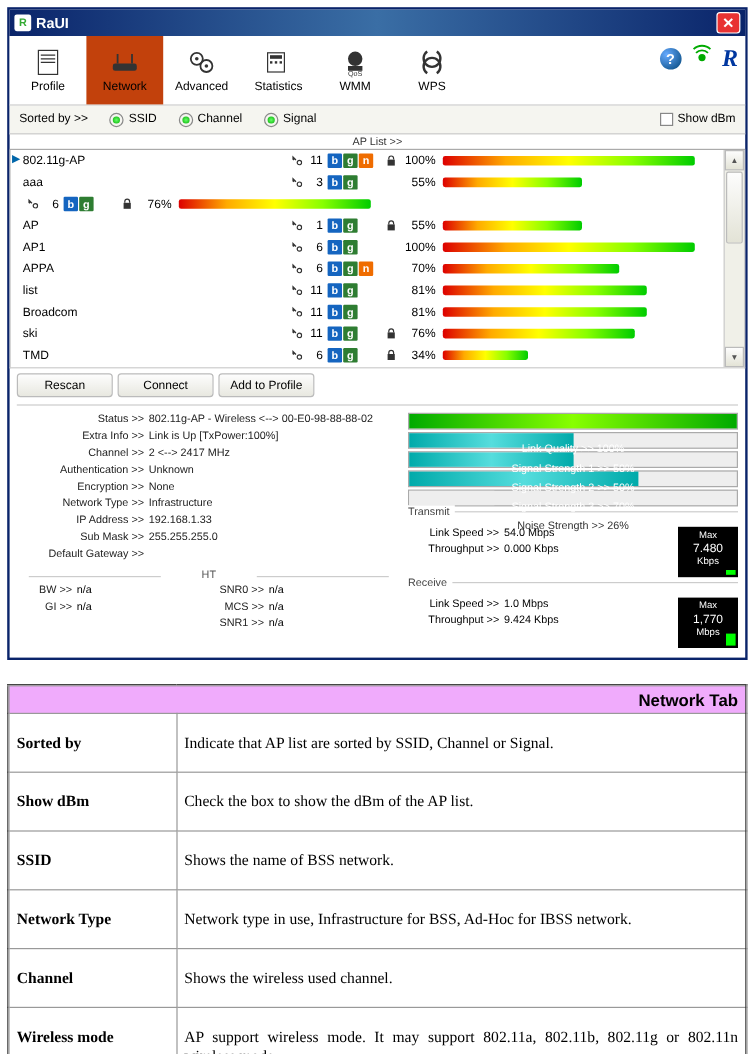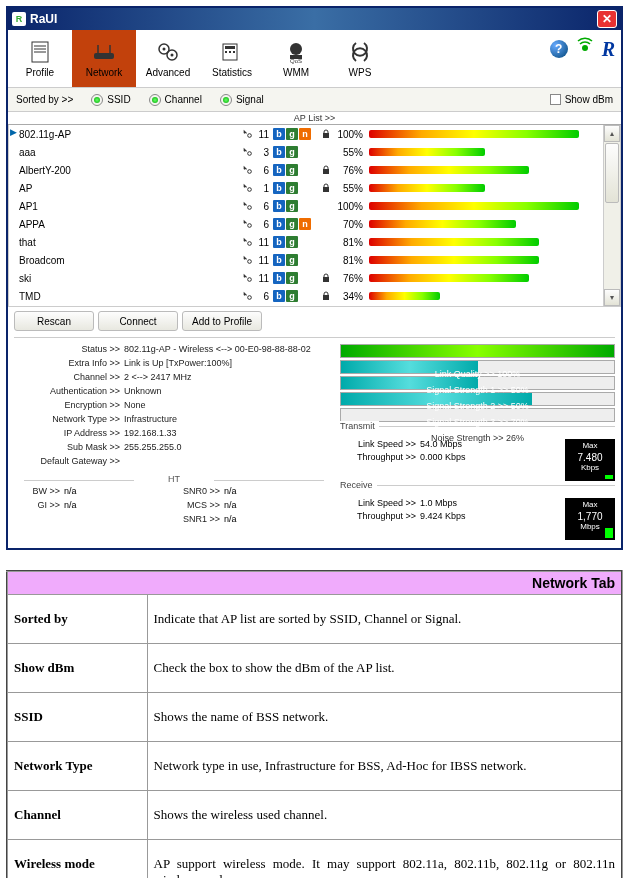--- a/index.html
+++ b/index.html
@@ -221,21 +221,20 @@
               <span class="mb mb-b">b</span>
               <span class="mb mb-g">g</span>
             </div>
             <div class="c-lock"></div>
             <div class="c-pct">55%</div>
             <div class="c-bar">
               <div class="sigbar" style="width:55%"></div>
             </div>
           </div>
           <div class="aprow">
-            <div class="c-ssid">AlbertY-200</div>
             <div class="c-key"><svg class="key-ico" viewBox="0 0 12 12">
                 <path d="M2 2 l4 4 l-1 1 l-1 -1 l-1 1 l-1 -1 z" fill="#333"></path>
                 <circle cx="9" cy="9" r="2.2" fill="none" stroke="#333" stroke-width="1.2"></circle>
               </svg></div>
             <div class="c-ch">6</div>
             <div class="c-modes">
               <span class="mb mb-b">b</span>
               <span class="mb mb-g">g</span>
             </div>
             <div class="c-lock">
@@ -300,21 +299,21 @@
               <span class="mb mb-g">g</span>
               <span class="mb mb-n">n</span>
             </div>
             <div class="c-lock"></div>
             <div class="c-pct">70%</div>
             <div class="c-bar">
               <div class="sigbar" style="width:70%"></div>
             </div>
           </div>
           <div class="aprow">
-            <div class="c-ssid">that</div>
+            <div class="c-ssid">list</div>
             <div class="c-key"><svg class="key-ico" viewBox="0 0 12 12">
                 <path d="M2 2 l4 4 l-1 1 l-1 -1 l-1 1 l-1 -1 z" fill="#333"></path>
                 <circle cx="9" cy="9" r="2.2" fill="none" stroke="#333" stroke-width="1.2"></circle>
               </svg></div>
             <div class="c-ch">11</div>
             <div class="c-modes">
               <span class="mb mb-b">b</span>
               <span class="mb mb-g">g</span>
             </div>
             <div class="c-lock"></div>

